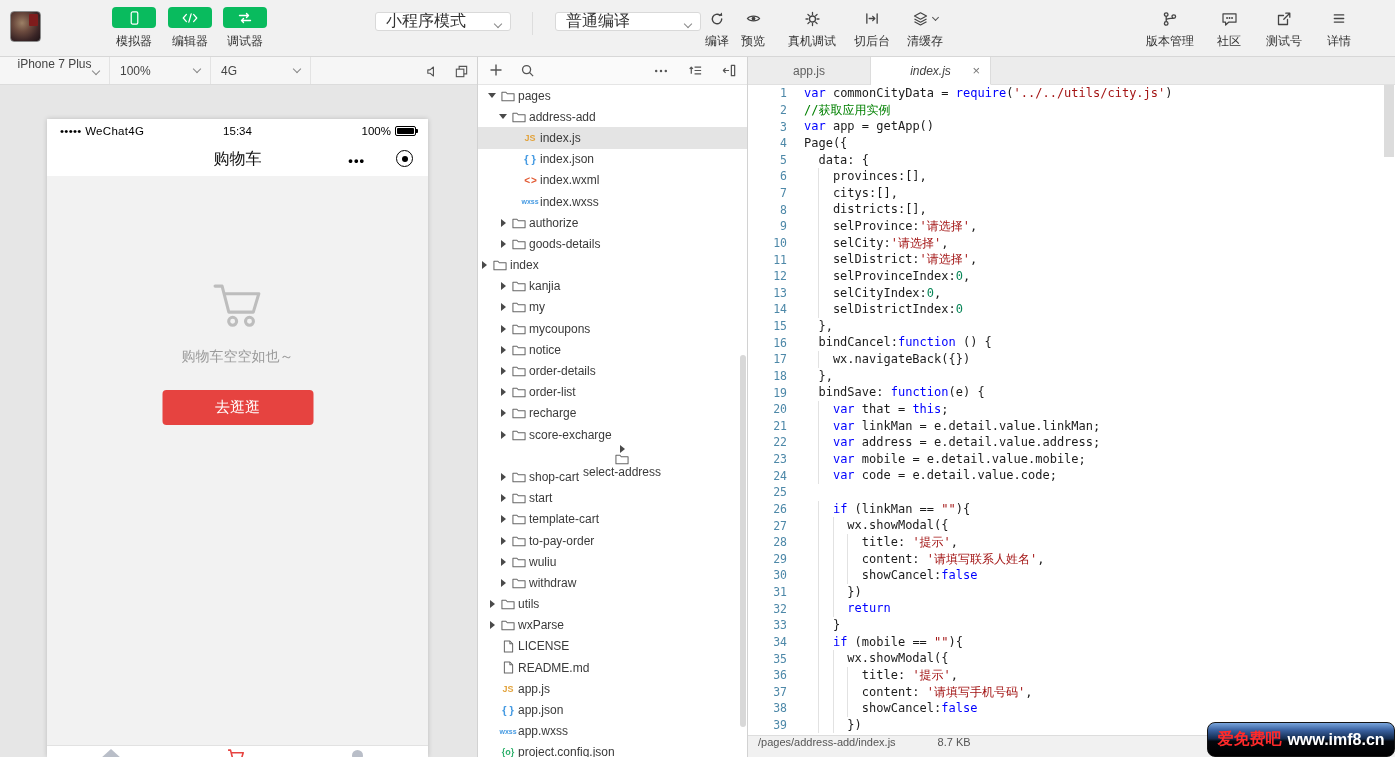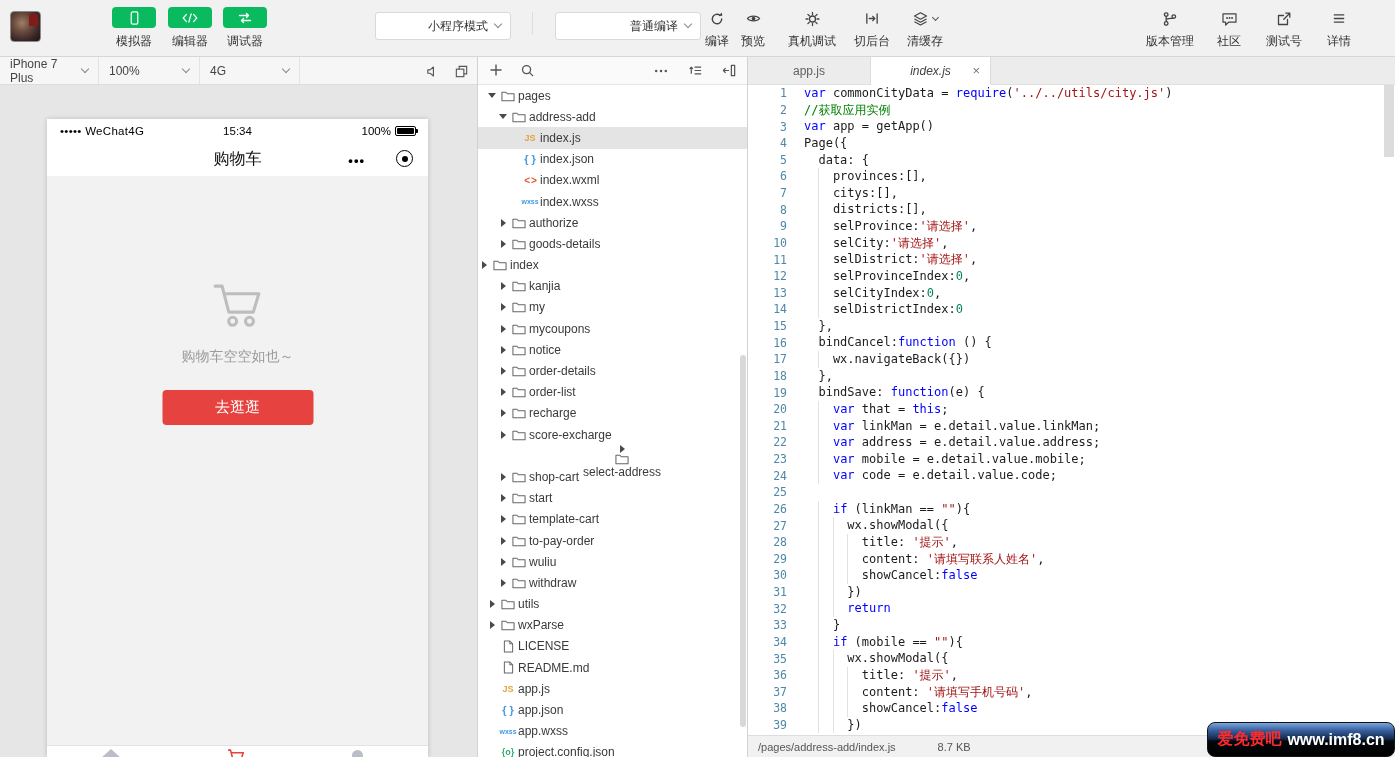--- a/index.html
+++ b/index.html
@@ -8,22 +8,22 @@
   svg { display:block; }
 
   
   .toolbar { position:absolute; top:0; left:0; right:0; height:57px; background:#f1f1f1; border-bottom:1px solid #d7d7d7; z-index:10; }
   .avatar { position:absolute; left:10px; top:11px; width:31px; height:31px; border-radius:4px; border:1px solid #8a8a8a;
             background: radial-gradient(circle at 38% 38%, #9c8066 0%, #6b4a3e 35%, #3a2526 70%, #1d1316 100%); cursor:pointer; }
   .avatar:after { content:""; position:absolute; right:2px; top:2px; width:9px; height:12px; background:#7e1c1c; border-radius:1px; }
   .gwrap { position:absolute; top:7px; width:46px; display:flex; flex-direction:column; align-items:center; cursor:pointer; }
   .gbtn { width:44px; height:21px; background:#09bb5e; border-radius:4px; display:flex; align-items:center; justify-content:center; }
   .glabel { font-size:12px; color:#333; margin-top:5px; white-space:nowrap; }
-  .select { position:absolute; top:12px; height:28px; background:#fff; border:1px solid #d9d9d9; border-radius:3px;
-            display:flex; align-items:center; padding:0 22px 0 10px; font-size:12px; color:#333; cursor:pointer;justify-content:flex-end; }
+  .select { position:absolute; top:12px; height:19px; background:#fff; border:1px solid #d9d9d9; border-radius:3px;
+            display:flex; align-items:center; padding:0 22px 0 10px; font-size:16px; color:#333; cursor:pointer; }
   .caret { position:absolute; right:9px; top:8px; width:6px; height:6px; border-right:1.4px solid #888; border-bottom:1.4px solid #888; transform:rotate(45deg); }
   .vsep { position:absolute; left:532px; top:12px; width:1px; height:23px; background:#ddd; }
   .taction { position:absolute; top:10px; transform:translateX(-50%); display:flex; flex-direction:column; align-items:center; cursor:pointer; }
   .ticon { height:17px; display:flex; align-items:center; justify-content:center; }
   .tlabel { font-size:12px; color:#333; margin-top:6px; white-space:nowrap; }
   .mini-caret { width:5px; height:5px; border-right:1.3px solid #555; border-bottom:1.3px solid #555; transform:rotate(45deg); margin-left:4px; margin-top:-2px; }
 
   
   .sim-panel { position:absolute; top:57px; left:0; width:478px; bottom:0; background:#e6e6e6; border-right:1px solid #d2d2d2; }
   .sim-toolbar { position:absolute; top:0; left:0; right:0; height:28px; background:#f6f6f6; border-bottom:1px solid #dcdcdc; display:flex; font-size:12px; color:#444; }
@@ -79,21 +79,21 @@
   .tab-close { position:absolute; right:10px; top:6px; font-style:normal; font-size:13px; color:#777; cursor:pointer; }
   .code { position:absolute; top:28px; left:0; right:12px; bottom:22px; overflow:hidden;
           font-family:"DejaVu Sans Mono","Liberation Mono",monospace; font-size:12px; }
   .code-line { display:flex; height:16.64px; align-items:center; }
   .ln { width:56px; flex:none; text-align:right; padding-right:17px; color:#4d88a8; font-size:11.5px; }
   .ct { position:relative; flex:1; height:100%; white-space:pre; line-height:16.64px; color:#1b1b1b; }
   .guide { position:absolute; top:0; bottom:0; width:1px; background:#e2e2e2; }
   .tok-k { color:#0000ff; } .tok-s { color:#a31515; } .tok-c { color:#008000; } .tok-n { color:#098658; } .tok-p { color:#1b1b1b; }
   .ed-scrollbar { position:absolute; right:1px; top:28px; width:10px; height:72px; background:#dcdcdc; }
   .ed-status { position:absolute; left:0; right:0; bottom:0; height:22px; background:#f1f1f1; border-top:1px solid #ddd;
-               display:flex; align-items:center; padding-left:10px; font-size:11px; color:#555; }
+               display:flex; padding-left:10px; font-size:11px; color:#555; }
   .ed-size { margin-left:42px; }
 
   
   .watermark { position:absolute; right:0; bottom:0; width:188px; height:35px; z-index:60; border-radius:8px; border:1px solid #141414;
                background:linear-gradient(180deg,#7aa6dd 0%,#39609f 22%,#122a4d 48%,#04070c 55%,#000 100%);
                display:flex; align-items:center; justify-content:center; font-size:16px; font-weight:bold; white-space:nowrap; }
   .wm-red { color:#ff2a2a; } .wm-url { color:#fff; margin-left:6px; }
 </style>
 </head>
 <body>
@@ -244,21 +244,21 @@
             </svg>
           </span>
         </span>
         <span class="tlabel">详情</span>
       </div>
     </div>
 </div>
 
 <div class="sim-panel">
   <div class="sim-toolbar">
-    <div class="sim-dd" style="width:99px;">
+    <div class="sim-dd" style="width:110px;flex-direction:column;">
       <span>iPhone 7 Plus</span>
       <i class="caret"></i>
     </div>
     <div class="sim-dd" style="width:101px;">
       <span>100%</span>
       <i class="caret"></i>
     </div>
     <div class="sim-dd" style="width:100px;">
       <span>4G</span>
       <i class="caret"></i>

